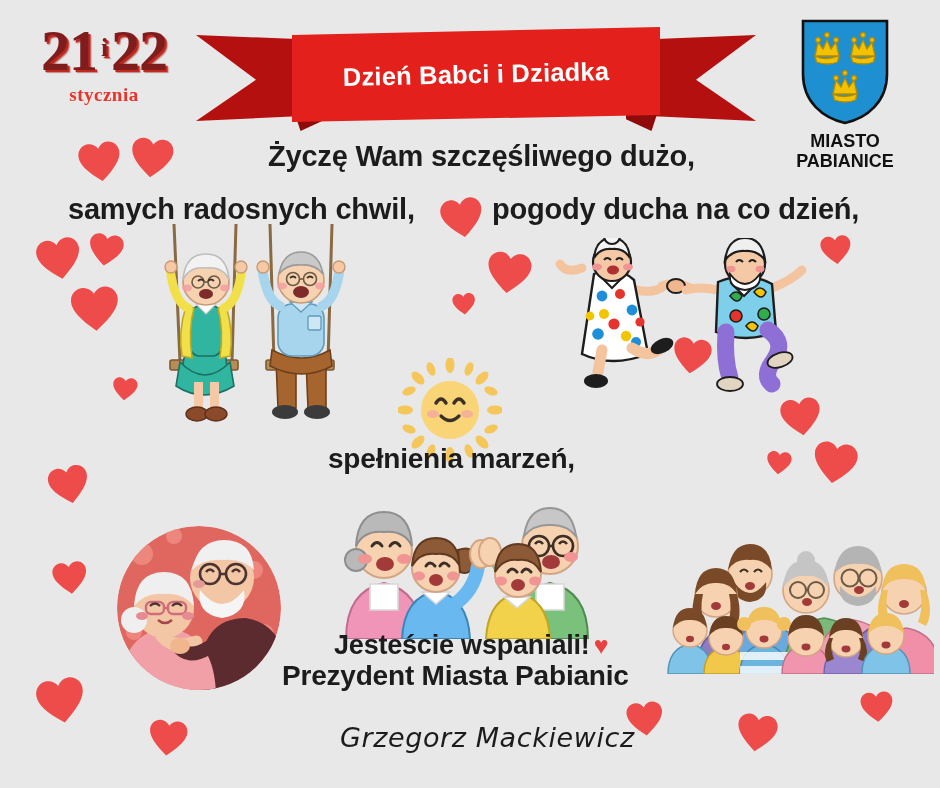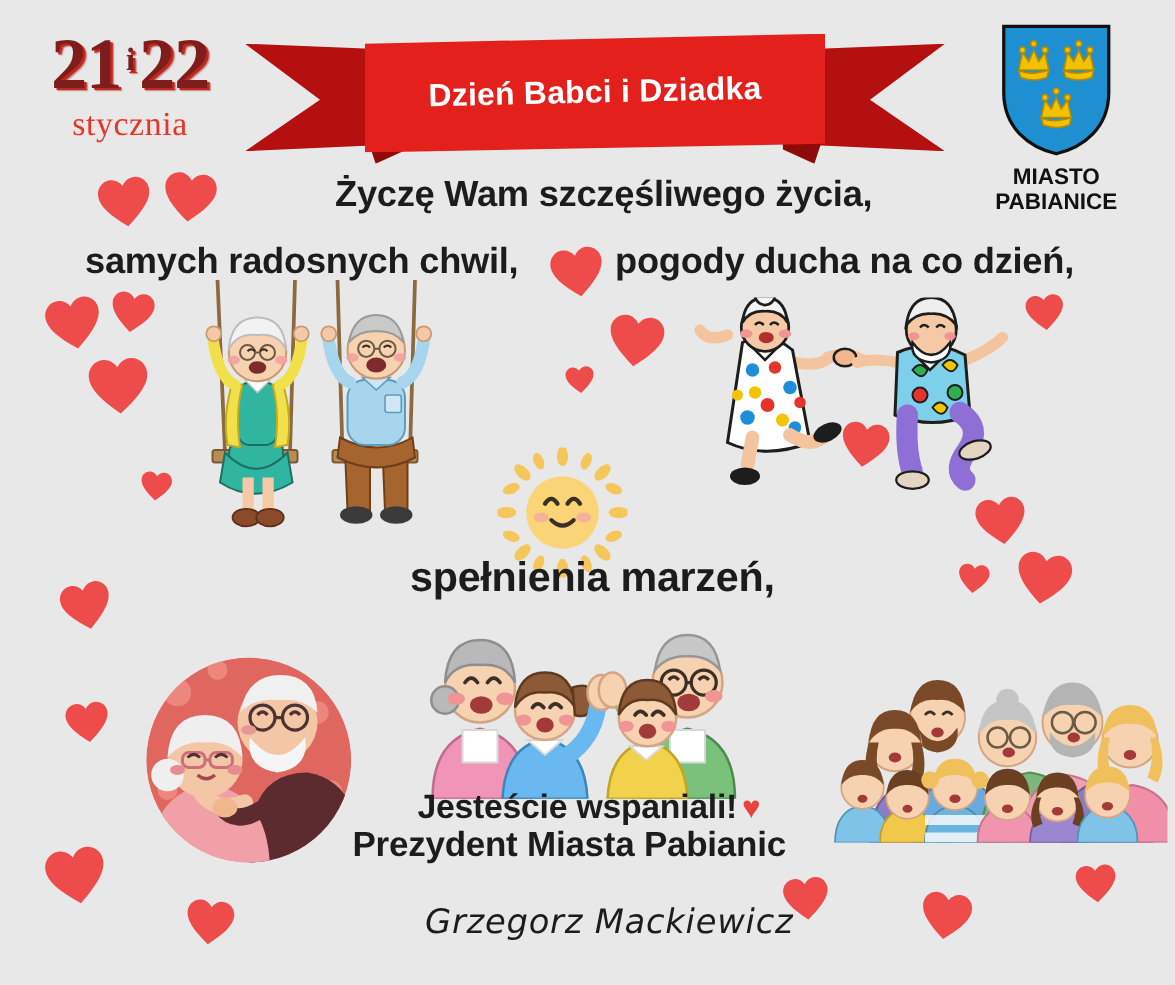--- a/index.html
+++ b/index.html
@@ -18,21 +18,21 @@
 
   
   #date-block{position:absolute;left:14px;top:22px;width:180px;text-align:center;}
   #date-numbers{
     font-family:"Liberation Serif",serif;font-weight:bold;font-size:58px;
     color:#ef4136;line-height:1;letter-spacing:-1px;
     text-shadow:2px 2px 0 #c3281f,3px 3px 1px rgba(140,20,15,.45);
   }
   #date-numbers .conj{font-size:26px;vertical-align:14px;margin:0 4px;font-weight:bold;}
   #date-month{
-    font-family:"Liberation Serif",serif;font-weight:normal;font-size:27px;
+    font-family:"Liberation Serif",serif;font-weight:bold;font-size:19px;
     color:#e8352c;margin-top:4px;letter-spacing:.5px;
   }
 
   
   #ribbon{position:absolute;left:196px;top:27px;width:560px;height:108px;}
   .tail{position:absolute;top:8px;width:150px;height:86px;background:#b51010;}
   #tail-left{left:0;clip-path:polygon(0 0,100% 6px,100% 92%,0 100%,40% 52%);}
   #tail-right{right:0;clip-path:polygon(0 6px,100% 0,60% 52%,100% 100%,0 92%);}
   .fold{position:absolute;top:78px;width:34px;height:26px;background:#8f0a0a;}
   #fold-left{left:96px;clip-path:polygon(0 0,100% 0,100% 55%,25% 100%);}
@@ -57,21 +57,21 @@
   }
 
   
   .greet{
     position:absolute;color:#1c1c1c;font-weight:bold;white-space:nowrap;
     letter-spacing:-.2px;
   }
   #line1{left:268px;top:140px;font-size:29px;}
   #line2{left:68px;top:193px;font-size:29px;}
   #line3{left:492px;top:193px;font-size:29px;}
-  #line4{left:328px;top:443px;font-size:33px;}
+  #line4{left:328px;top:443px;font-size:28px;}
   #line5{left:96px;top:488px;font-size:29px;}
   #line6{left:588px;top:500px;font-size:29px;}
 
   #sign-wsp{left:334px;top:630px;font-size:27px;}
   #sign-wsp .inline-heart{color:#e8413f;font-size:25px;margin-left:4px;}
   #sign-title{left:282px;top:660px;font-size:28px;}
   #sign-name{
     position:absolute;left:340px;top:722px;font-size:27px;color:#1c1c1c;
     font-family:"DejaVu Sans",sans-serif;font-style:italic;font-weight:400;
     letter-spacing:.6px;white-space:nowrap;
@@ -488,21 +488,21 @@
       </g>
       <g>
         <path d="M196 146 q0 -26 24 -30 q24 4 24 30z" fill="#7fc4e8" stroke="#5093b5" stroke-width="1.4"></path>
         <circle cx="220" cy="108" r="18" fill="#f7d2b0" stroke="#d3a582" stroke-width="1.4"></circle>
         <path d="M202 106 q2 -21 18 -21 q16 0 18 21 q-8 -9 -18 -8 q-10 -1 -18 8z" fill="#f0c05c"></path>
         <ellipse cx="220" cy="117" rx="4.5" ry="3.4" fill="#a33a3a"></ellipse>
       </g>
     </svg>
   </div>
 
-  <div class="greet" id="line1">Życzę Wam szczęśliwego życia,</div>
+  <div class="greet" id="line1">Życzę Wam szczęśliwego dużo,</div>
   <div class="greet" id="line3">pogody ducha na co dzień,</div>
   <div class="greet" id="line2">samych radosnych chwil,</div>
   <div class="greet" id="line4">spełnienia marzeń,</div>
 
   <div class="greet" id="sign-wsp"><span>Jesteście wspaniali!</span><span class="inline-heart">♥</span></div>
   <div class="greet" id="sign-title">Prezydent Miasta Pabianic</div>
   <div id="sign-name">Grzegorz Mackiewicz</div>
 
   <div id="hearts-layer">
       <div class="heart" style="left: 78px; top: 140px; width: 44px; height: 44px; transform: rotate(-8deg);">

